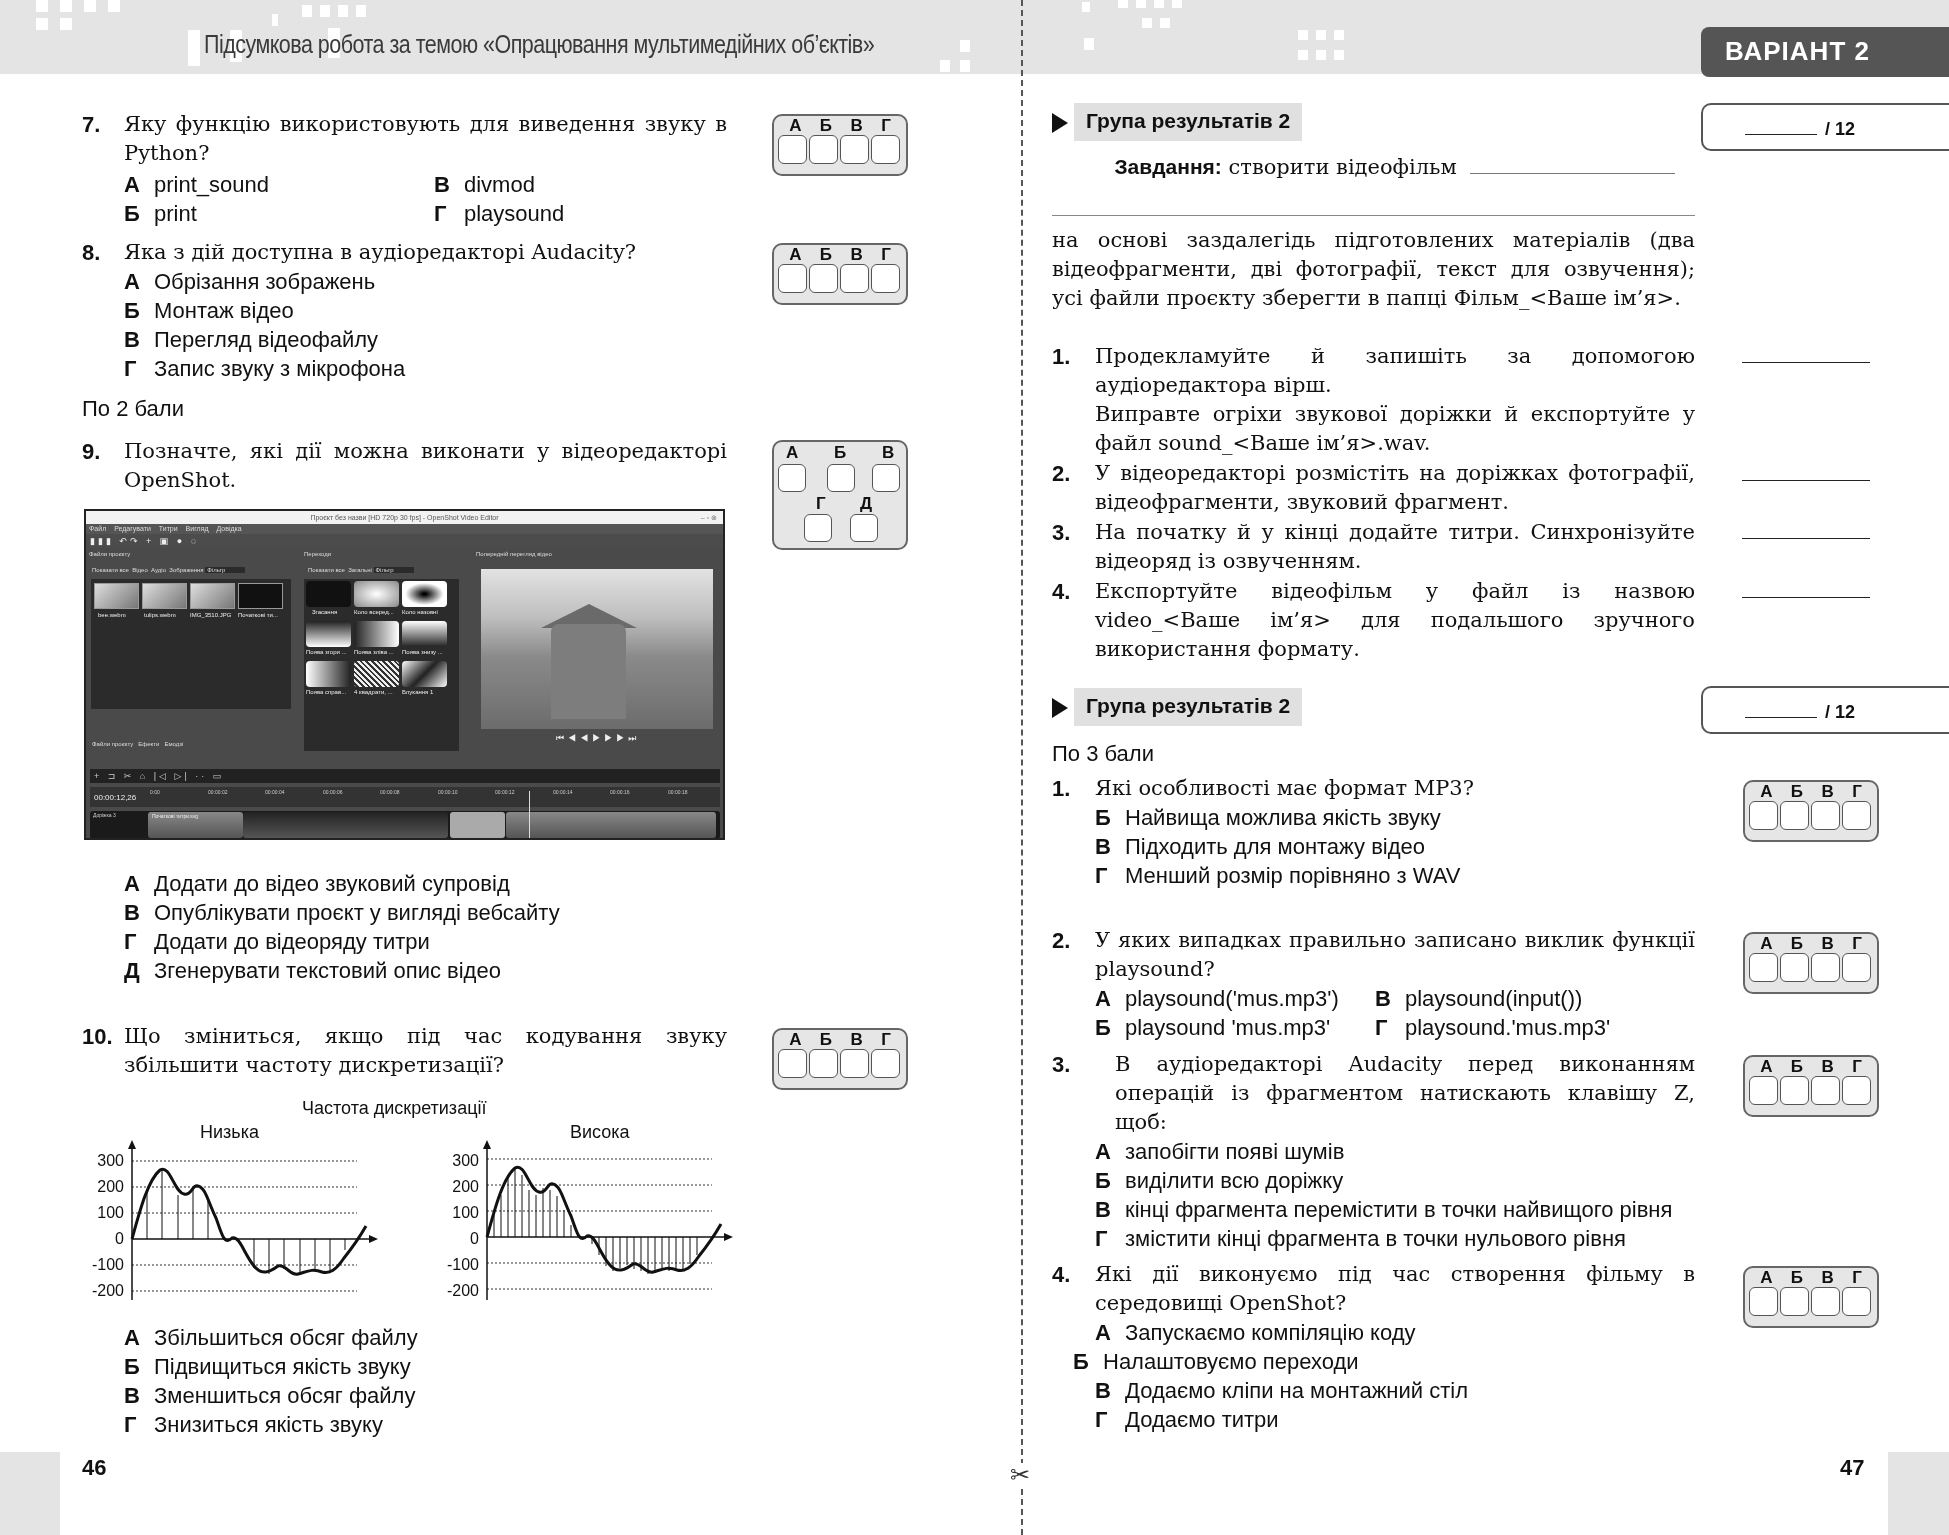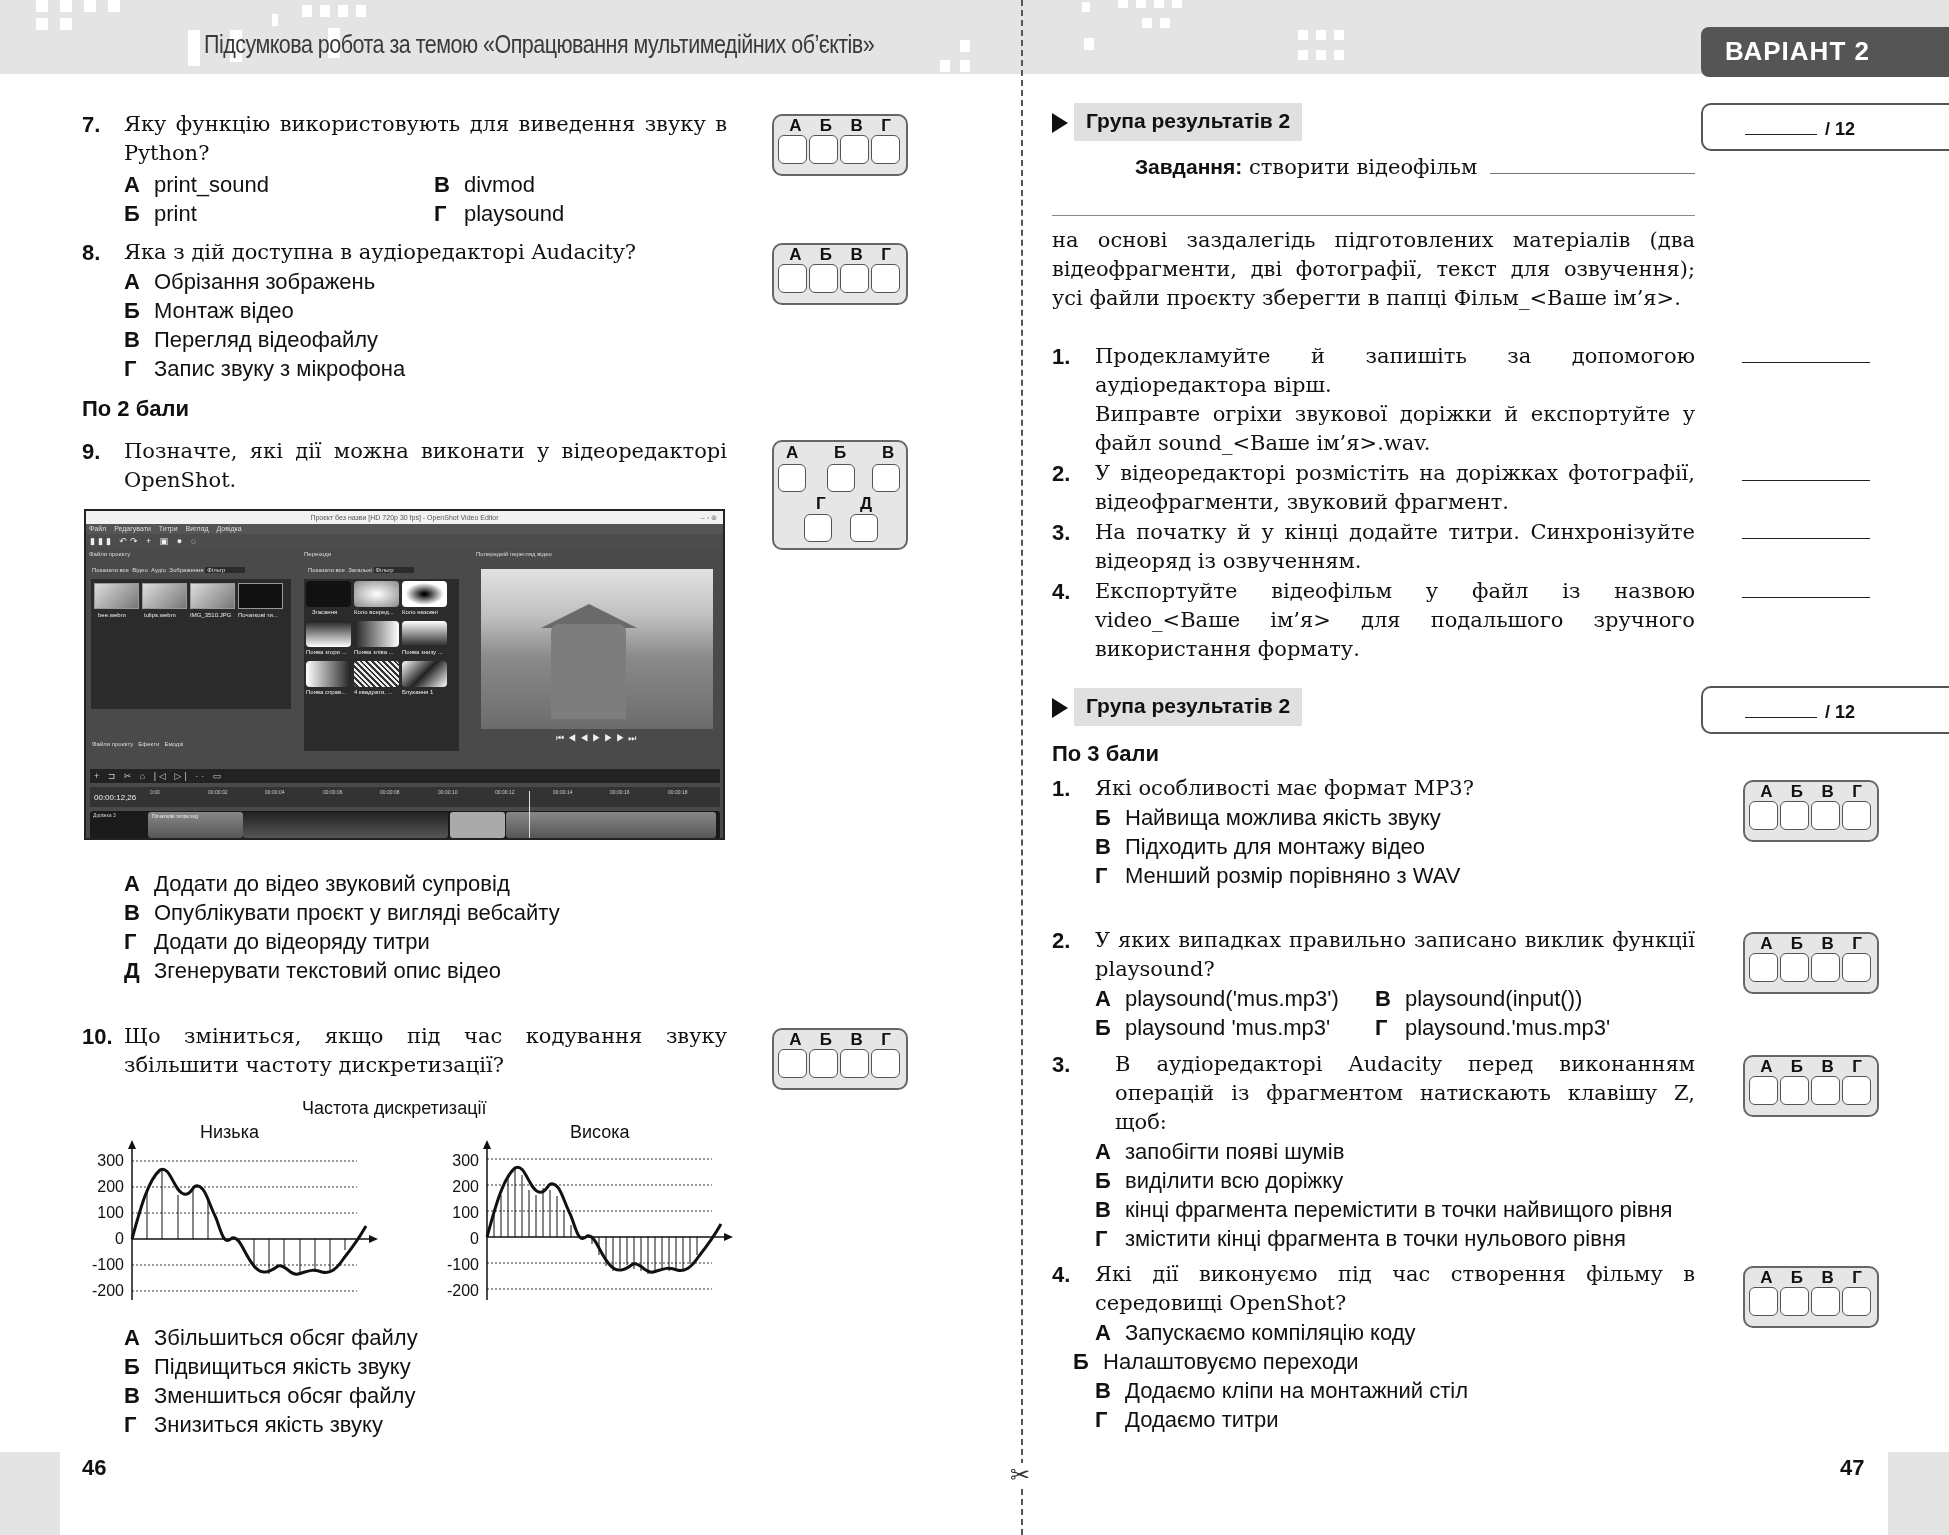--- a/index.html
+++ b/index.html
@@ -22,21 +22,21 @@
   .page-tab { position: absolute; background: #e4e4e4; }
   .page-num { position: absolute; font-weight: bold; font-size: 22px; }
 
   .q { position: absolute; font-size: 22px; line-height: 29px; }
   .q .num { position: absolute; left: 0; font-weight: bold; }
   .q .txt { margin-left: 42px; font-family: "DejaVu Serif", serif; font-size: 21px; text-align: justify; }
   .opt { margin-left: 42px; font-size: 22px; line-height: 29px; white-space: nowrap; }
   .opt b { display: inline-block; width: 30px; }
   .opt-grid { margin-left: 42px; display: grid; grid-template-columns: 310px 300px; font-size: 22px; line-height: 29px; }
   .opt-grid div b { display: inline-block; width: 30px; }
-  .sub-head { position: absolute; font-weight: bold; font-size: 22px; }
+  .sub-head { position: absolute; font-weight: normal; font-size: 22px; }
 
   .ans-box { position: absolute; width: 136px; height: 62px; background: #e6e6e6; border: 2.5px solid #666; border-radius: 10px; }
   .ans-box .lbls { display: flex; justify-content: space-around; font-weight: bold; font-size: 17px; padding: 1px 6px 0 6px; line-height: 18px; }
   .ans-box .cells { display: flex; gap: 2px; padding: 0 4px; }
   .ans-box .cell { width: 29px; height: 29px; background: #fff; border: 1.5px solid #555; border-radius: 6px; }
   .ans-box5 { position: absolute; width: 136px; height: 110px; background: #e6e6e6; border: 2.5px solid #666; border-radius: 10px; }
   .ans-box5 .l { position: absolute; font-weight: bold; font-size: 17px; }
   .ans-box5 .c { position: absolute; width: 28px; height: 28px; background: #fff; border: 1.5px solid #555; border-radius: 6px; }
 
   .os { position: absolute; left: 84px; top: 509px; width: 641px; height: 331px; background: #4a4a4a; border: 2px solid #222; overflow: hidden; font-size: 7px; color: #ddd; }
@@ -424,21 +424,21 @@
 <div class="page-num" style="left:82px;top:1455px">46</div>
 
 <div class="group-head" style="top:103px">
   <span class="arrow"></span>
   <span class="lbl">Група результатів 2</span>
 </div>
 <div class="score-box" style="top:103px">
   <span class="blank"></span><span>/ 12</span>
 </div>
 
-<div class="task-block" style="top:152px;left:1094px;width:601px;text-align:right">
+<div class="task-block" style="top:152px;left:1094px;width:601px;text-align:center">
   <b style="font-family:'Liberation Sans',sans-serif;font-size:21px">Завдання:</b>
   <span>створити відеофільм</span>
   <span style="display:inline-block;width:205px;border-bottom:1.5px solid #777;margin-left:6px"></span>
 </div>
 <div style="position:absolute;left:1052px;top:215px;width:643px;border-bottom:1.5px solid #888"></div>
 <div class="task-block" style="top:226px">на основі заздалегідь підготовлених матеріалів (два відеофрагменти, дві фотографії, текст для озвучення); усі файли проєкту зберегти в папці Фільм_&lt;Ваше ім’я&gt;.</div>
 
 <div class="task-item" style="top:342px">
   <span class="num">1.</span>
   <div class="txt">Продекламуйте й запишіть за допомогою аудіоредактора вірш.</div>

